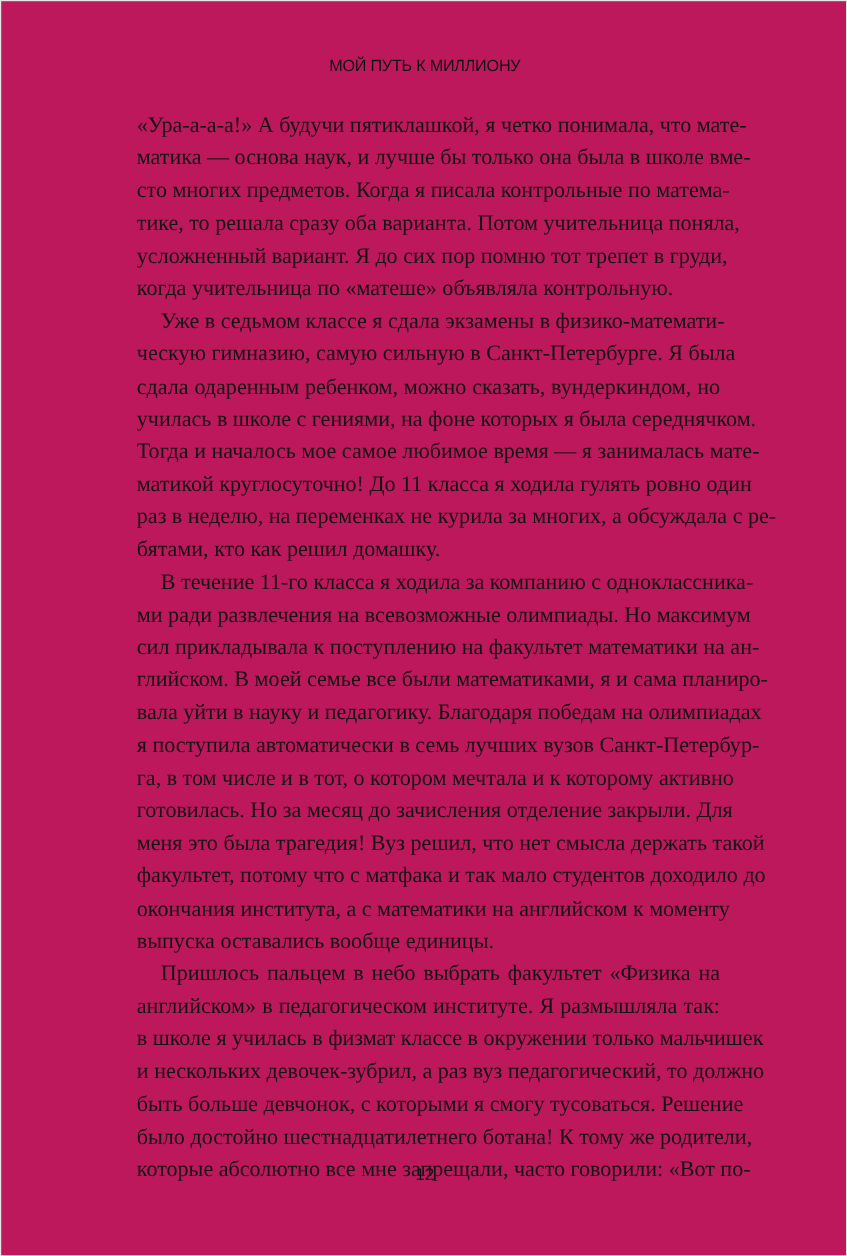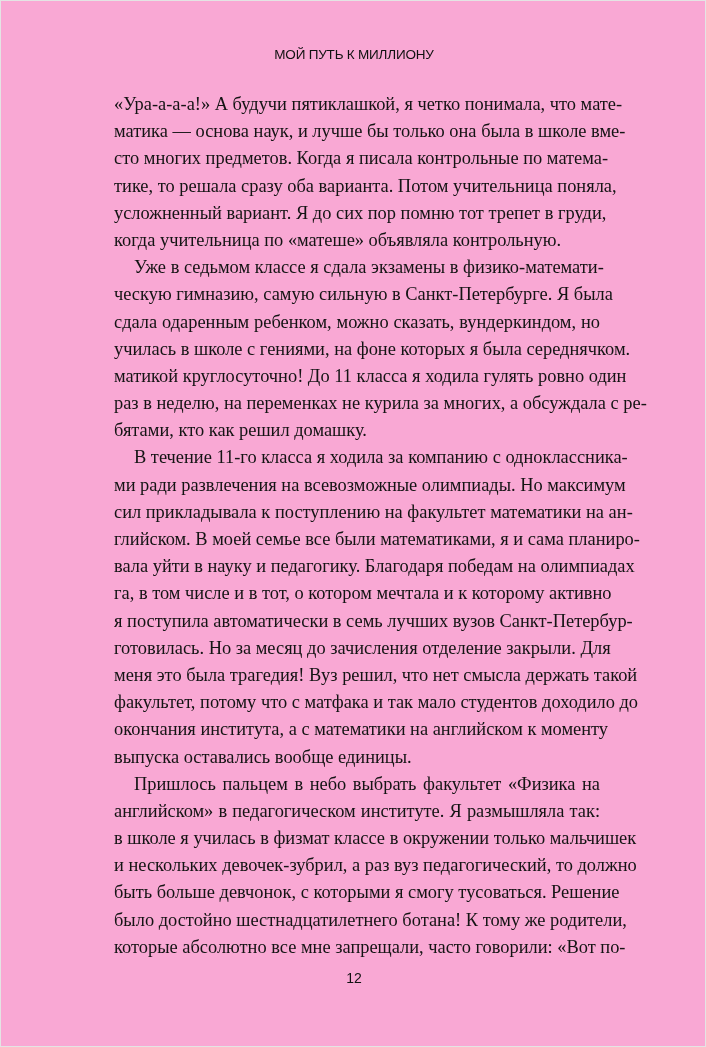--- a/index.html
+++ b/index.html
@@ -13,21 +13,21 @@
       overflow: hidden;
       position: relative;
     }
     .page {
       position: absolute;
       left: 0;
       top: 0;
       width: 704px;
       height: 1045px;
       border: 1px solid #e4e4e4;
-      background: #f9a8d4;
+      background: #be185d;
     }
     .running-head {
       position: absolute;
       top: 46px;
       left: 0;
       width: 706px;
       text-align: center;
       font-family: "Liberation Sans", sans-serif;
       font-size: 13.5px;
       letter-spacing: -0.2px;
@@ -81,32 +81,33 @@
         <span class="line">сто многих предметов. Когда я писала контрольные по матема-</span>
         <span class="line">тике, то решала сразу оба варианта. Потом учительница поняла,</span>
         <span class="line">усложненный вариант. Я до сих пор помню тот трепет в груди,</span>
         <span class="line last">когда учительница по «матеше» объявляла контрольную.</span>
       </div>
       <div>
         <span class="line indent">Уже в седьмом классе я сдала экзамены в физико-математи-</span>
         <span class="line">ческую гимназию, самую сильную в Санкт-Петербурге. Я была</span>
         <span class="line">сдала одаренным ребенком, можно сказать, вундеркиндом, но</span>
         <span class="line">училась в школе с гениями, на фоне которых я была середнячком.</span>
+        <span class="line">Тогда и началось мое самое любимое время — я занималась мате-</span>
         <span class="line">матикой круглосуточно! До 11 класса я ходила гулять ровно один</span>
         <span class="line">раз в неделю, на переменках не курила за многих, а обсуждала с ре-</span>
         <span class="line last">бятами, кто как решил домашку.</span>
       </div>
       <div>
         <span class="line indent">В течение 11-го класса я ходила за компанию с одноклассника-</span>
         <span class="line">ми ради развлечения на всевозможные олимпиады. Но максимум</span>
         <span class="line">сил прикладывала к поступлению на факультет математики на ан-</span>
         <span class="line">глийском. В моей семье все были математиками, я и сама планиро-</span>
         <span class="line">вала уйти в науку и педагогику. Благодаря победам на олимпиадах</span>
+        <span class="line">я поступила автоматически в семь лучших вузов Санкт-Петербур-</span>
         <span class="line">га, в том числе и в тот, о котором мечтала и к которому активно</span>
-        <span class="line">я поступила автоматически в семь лучших вузов Санкт-Петербур-</span>
         <span class="line">готовилась. Но за месяц до зачисления отделение закрыли. Для</span>
         <span class="line">меня это была трагедия! Вуз решил, что нет смысла держать такой</span>
         <span class="line">факультет, потому что с матфака и так мало студентов доходило до</span>
         <span class="line">окончания института, а с математики на английском к моменту</span>
         <span class="line last">выпуска оставались вообще единицы.</span>
       </div>
       <div>
         <span class="line indent">Пришлось пальцем в небо выбрать факультет «Физика на</span>
         <span class="line">английском» в педагогическом институте. Я размышляла так:</span>
         <span class="line">в школе я училась в физмат классе в окружении только мальчишек</span>

